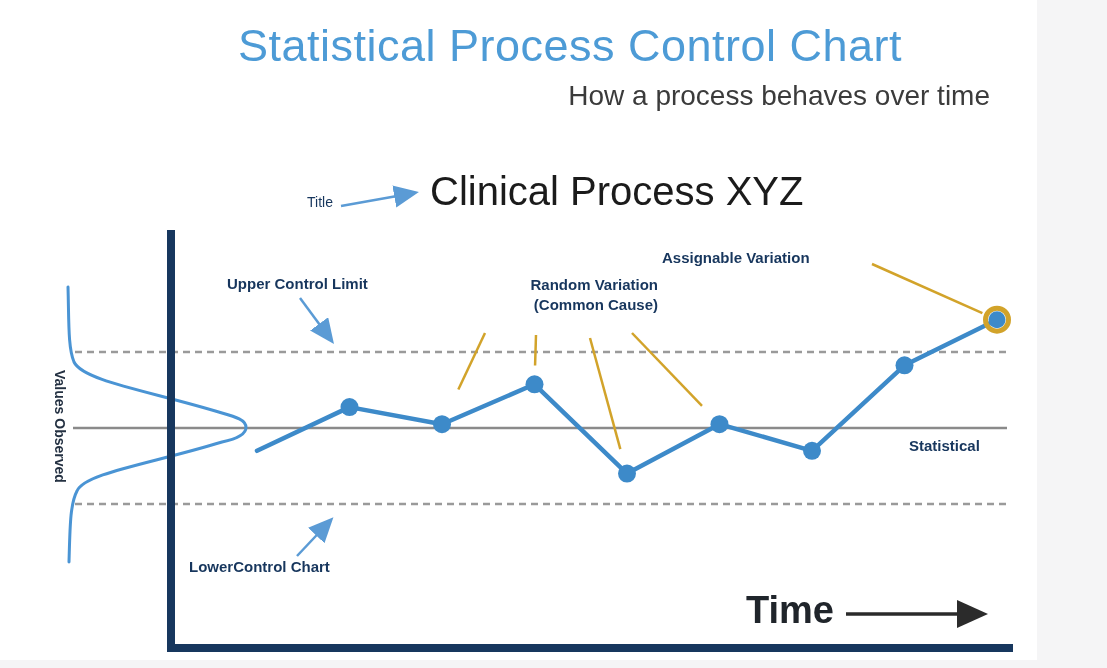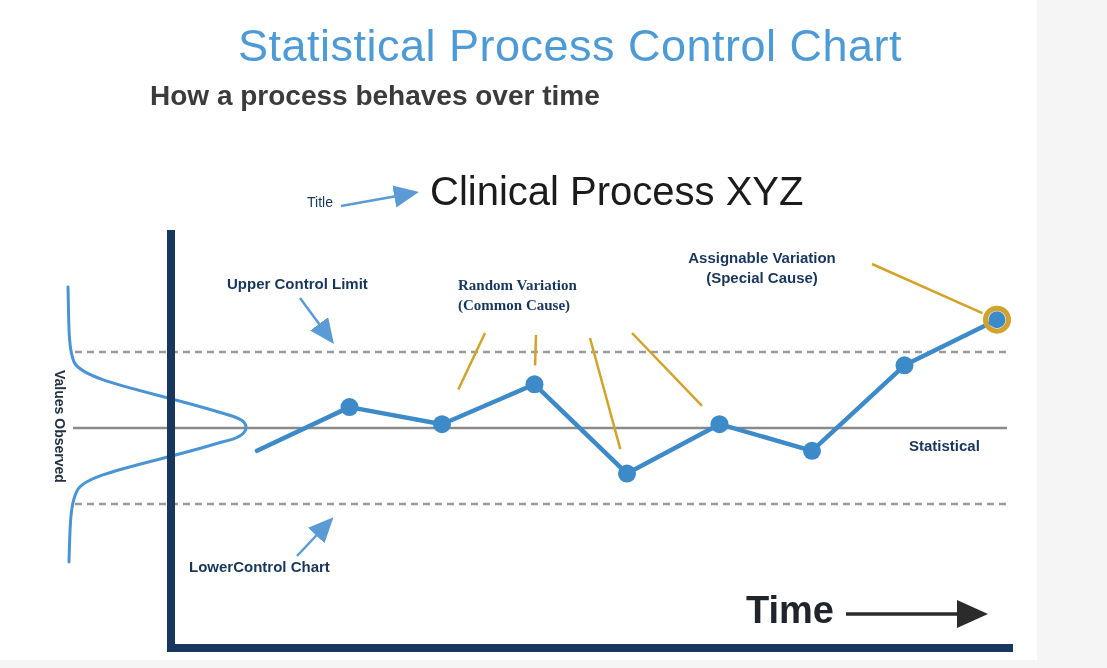--- a/index.html
+++ b/index.html
@@ -21,42 +21,42 @@
   .abs { position: absolute; }
   .main-title {
     left: 150px; top: 20px; width: 840px;
     text-align: center;
     font-size: 45px; font-weight: 400; letter-spacing: 0.5px;
     color: #4d9bd6;
     white-space: nowrap;
   }
   .subtitle {
     left: 150px; top: 80px; width: 840px;
-    text-align: left;
-    font-size: 28px; font-weight: 700;
+    text-align: right;
+    font-size: 28px; font-weight: 400;
     color: #3b3b3b;
     white-space: nowrap;
   }
   .chart-title {
     left: 430px; top: 169px;
     font-size: 40px; font-weight: 400; color: #1b1b1b;
     white-space: nowrap;
   }
   .pointer-label {
     left: 250px; top: 194px; width: 83px;
     text-align: right;
     font-size: 14px; font-weight: 400; color: #17365d;
   }
   .anno {
     font-size: 15px; font-weight: 700; color: #17365d;
     line-height: 20px; white-space: nowrap;
   }
   .anno-ucl { left: 190px; top: 274px; margin-left: 37px; }
-  .anno-random { left: 458px; top: 275px; width: 200px; text-align: left; font-family: Liberation Serif, serif; }
-  .anno-assignable { left: 662px; top: 248px; width: 200px; text-align: center; }
+  .anno-random { left: 458px; top: 275px; width: 200px; text-align: right; }
+  .anno-assignable { left: 662px; top: 248px; width: 200px; text-align: left; }
   .anno-centerline { left: 909px; top: 436px; }
   .anno-lcl { left: 189px; top: 557px; }
   .time-label {
     left: 746px; top: 589px;
     font-size: 38px; font-weight: 700; color: #20252b;
     white-space: nowrap;
   }
   .ylabel {
     left: 46px; top: 356px; height: 140px; width: 22px;
     writing-mode: vertical-rl;
@@ -82,21 +82,20 @@
 
   <div class="anno anno-ucl abs">Upper Control Limit</div>
 
   <div class="anno anno-random abs">
     <div>Random Variation</div>
     <div>(Common Cause)</div>
   </div>
 
   <div class="anno anno-assignable abs">
     <div>Assignable Variation</div>
-    <div>(Special Cause)</div>
   </div>
 
   <div class="anno anno-centerline abs">Statistical</div>
   <div class="anno anno-lcl abs">LowerControl Chart</div>
 
   <div class="time-label abs">Time</div>
   <div class="ylabel abs">Values Observed</div>
 
   <svg class="chart-svg" width="1107" height="668" viewBox="0 0 1107 668">
     <defs>

